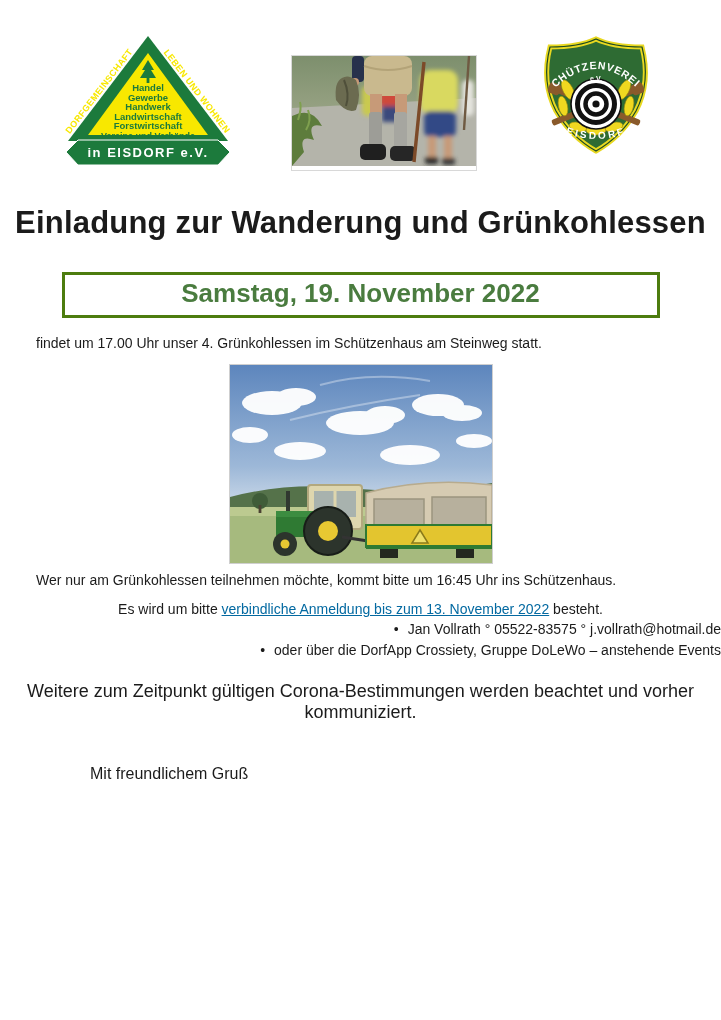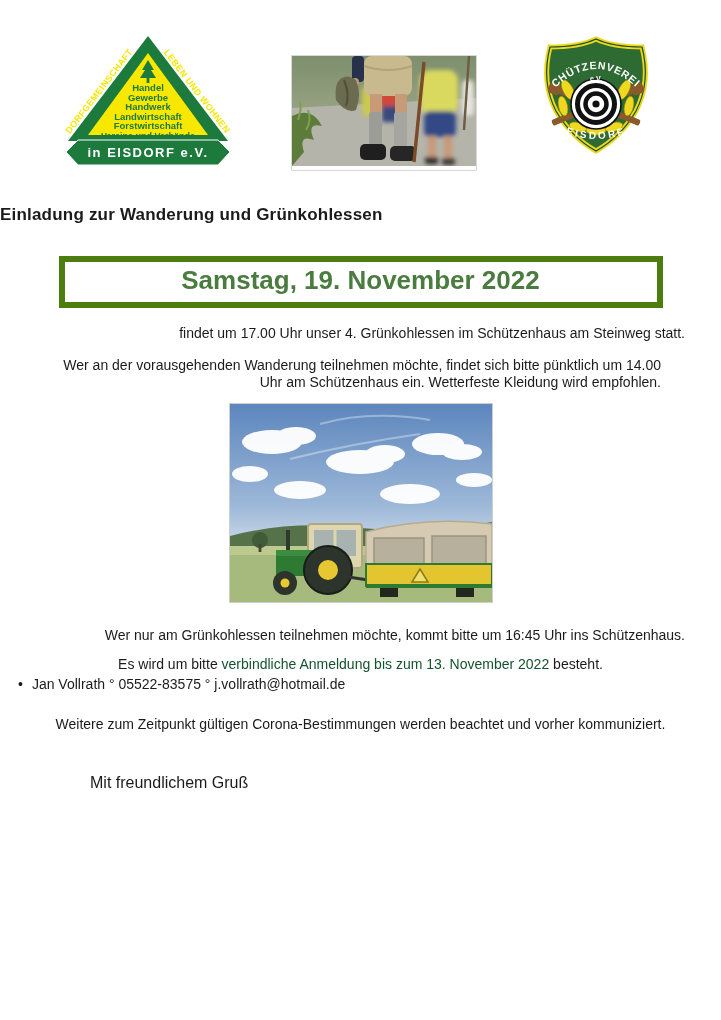--- a/index.html
+++ b/index.html
@@ -4,39 +4,39 @@
 <style>
   html,body{margin:0;padding:0;background:#e8e8e8;}
   .page{position:relative;width:721px;height:1020px;background:#ffffff;margin:0 auto;
         font-family:"Liberation Sans",sans-serif;color:#1b1b1b;overflow:hidden;}
 
   
   .logo-row{display:flex;justify-content:space-between;align-items:flex-start;padding:34px 64px 0 64px;}
   .hikers-wrap{margin-top:21px;border:1px solid #d8d8d8;}
 
   
-  .title{font-size:17px;font-weight:bold;margin:34px 0 0 0;letter-spacing:.2px;}
-  .date-box{width:592px;margin:31px auto 0 auto;border:6px solid #4d7c0f;
+  .title{font-size:31px;font-weight:bold;text-align:center;margin:34px 0 0 0;letter-spacing:.2px;}
+  .date-box{width:592px;margin:31px auto 0 auto;border:3px solid #4d7c0f;
             text-align:center;font-weight:bold;font-size:26px;color:#4a7c3f;padding:3px 0 6px 0;}
 
   
-  p.body{font-size:14px;line-height:17.5px;text-align:right;margin:14px 36px 0 36px;}
+  p.body{font-size:14px;line-height:17.5px;text-align:left;margin:14px 36px 0 36px;}
   p.first{margin-top:17px;}
 
   .photo-wrap{text-align:center;margin-top:11px;line-height:0;}
   .photo-frame{display:inline-block;border:1px solid #cfcfcf;line-height:0;}
 
   .anmeldung{font-size:14px;text-align:center;margin:12px 0 0 0;}
-  .link{color:#14532d;cursor:pointer;}
-
-  ul.bullets{list-style:none;margin:2px 0 0 18px;padding:0;text-align:left;}
+  .link{color:#0369a1;text-decoration:underline;cursor:pointer;}
+
+  ul.bullets{list-style:none;margin:2px 0 0 18px;padding:0;text-align:right;}
   ul.bullets li{font-size:14px;line-height:20.5px;}
   ul.bullets li::before{content:"\2022";margin-right:9px;font-size:14px;}
 
-  .covid-note{font-size:14px;text-align:center;margin:21px 20px 0 20px;}
+  .covid-note{font-size:18px;text-align:center;margin:21px 20px 0 20px;}
 
   .closing{position:relative;margin:42px 0 0 90px;height:110px;}
   .greeting{font-size:16px;}
 </style>
 </head>
 <body>
 
 <div class="page">
 
   <div class="logo-row">
@@ -153,21 +153,20 @@
         <textPath href="#svArcBot" startOffset="50%" text-anchor="middle">EISDORF</textPath>
       </text>
     </svg>
   </div>
 
   <h1 class="title">Einladung zur Wanderung und Grünkohlessen</h1>
 
   <div class="date-box">Samstag, 19. November 2022</div>
 
   <p class="body first">findet um 17.00 Uhr unser 4. Grünkohlessen im Schützenhaus am Steinweg statt.</p>
-  <p class="body" style="margin-left:60px;margin-right:60px;">Wer an der vorausgehenden Wanderung teilnehmen möchte, findet sich bitte pünktlich um 14.00 Uhr am Schützenhaus ein. Wetterfeste Kleidung wird empfohlen.</p>
 
   <div class="photo-wrap">
     <span class="photo-frame">
       <svg width="262" height="198" viewBox="0 0 262 198">
         <defs>
           <linearGradient id="sky" x1="0" y1="0" x2="0" y2="1">
             <stop offset="0" stop-color="#5d86bd"></stop>
               <stop offset="0.7" stop-color="#9db8d8"></stop>
               <stop offset="1" stop-color="#cfdcea"></stop>
           </linearGradient>
@@ -219,26 +218,27 @@
           <rect x="136" y="160" width="126" height="22" fill="#e3c52f" stroke="#2f7a33" stroke-width="2"></rect>
           <polygon points="190,165 198,178 182,178" fill="#efe06a" stroke="#8a7a1a" stroke-width="1.5"></polygon>
           <rect x="136" y="180" width="126" height="4" fill="#2f7a33"></rect>
           <rect x="150" y="184" width="18" height="9" fill="#23281f"></rect>
           <rect x="226" y="184" width="18" height="9" fill="#23281f"></rect>
         </g>
       </svg>
     </span>
   </div>
 
-  <p class="body" style="margin-top:24px;">Wer nur am Grünkohlessen teilnehmen möchte, kommt bitte um 16:45 Uhr ins Schützenhaus.</p>
+  <p class="body" style="margin-top:8px;">Wer nur am Grünkohlessen teilnehmen möchte, kommt bitte um 16:45 Uhr ins Schützenhaus.</p>
 
   <p class="anmeldung"><span>Es wird um bitte </span><span class="link">verbindliche Anmeldung bis zum 13. November 2022</span><span> besteht.</span></p>
 
   <ul class="bullets">
     <li>Jan Vollrath ° 05522-83575 ° j.vollrath@hotmail.de</li>
+    <li>oder über die DorfApp Crossiety, Gruppe DoLeWo – anstehende Events</li>
   </ul>
 
   <p class="covid-note">Weitere zum Zeitpunkt gültigen Corona-Bestimmungen werden beachtet und vorher kommuniziert.</p>
 
   <div class="closing">
     <div class="greeting">Mit freundlichem Gruß</div>
 
   </div>
 
 </div>

